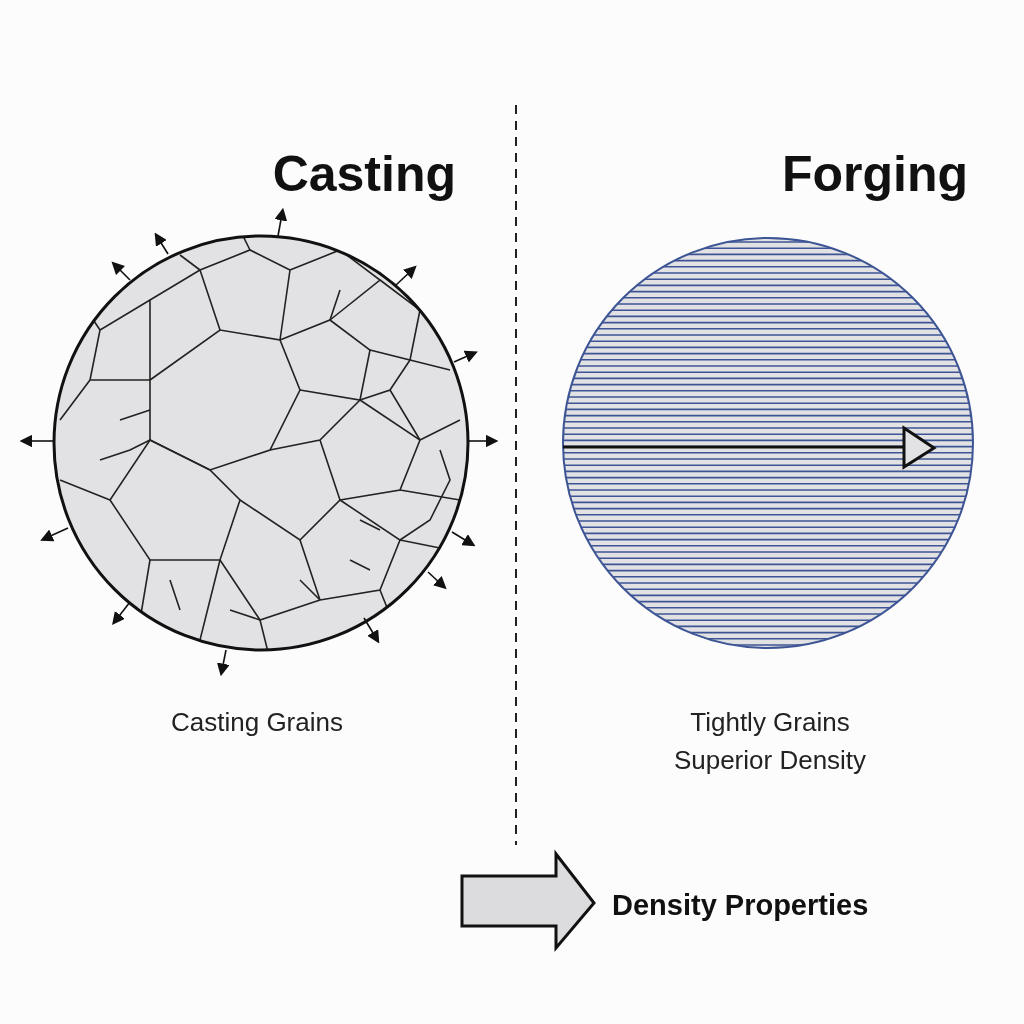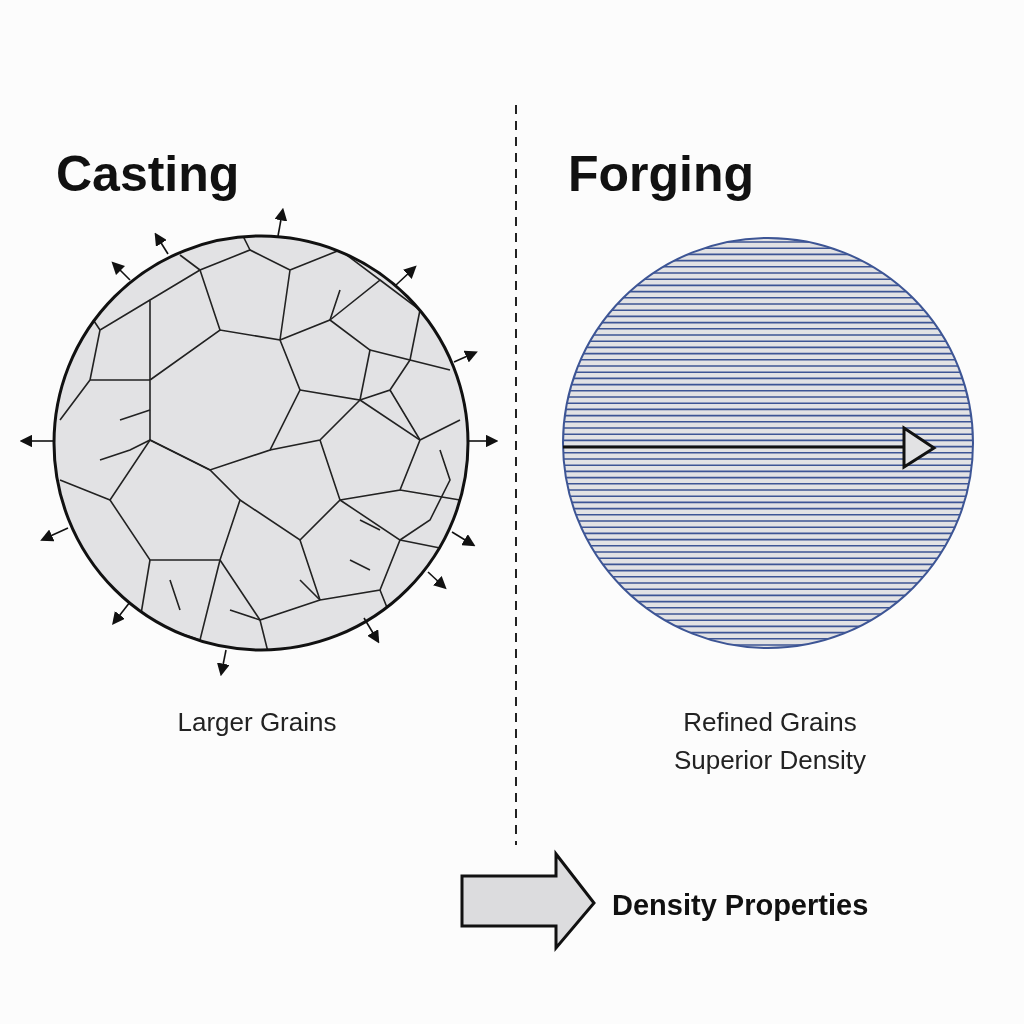--- a/index.html
+++ b/index.html
@@ -1,17 +1,17 @@
 <!DOCTYPE html>
 <html><head>
 <meta charset="utf-8">
 <style>
   html,body{margin:0;padding:0;}
   body{width:1024px;height:1024px;background:#fcfcfc;position:relative;overflow:hidden;font-family:"Liberation Sans",sans-serif;}
-  .title{position:absolute;font-weight:bold;font-size:50px;color:#111;text-align:left;width:400px;}
+  .title{position:absolute;font-weight:bold;font-size:50px;color:#111;text-align:right;width:400px;}
   .caption{position:absolute;font-size:26px;color:#222;text-align:center;width:420px;line-height:38px;}
   svg{position:absolute;left:0;top:0;}
   .arrow-label{position:absolute;font-weight:bold;font-size:29px;color:#111;}
 </style>
 </head>
 <body>
 
 <svg width="1024" height="1024">
 
   <line x1="516" y1="105" x2="516" y2="845" stroke="#222" stroke-width="2" stroke-dasharray="9,7"></line>
@@ -137,20 +137,20 @@
     <path d="M904,428 L934,448 L904,467 Z" fill="#e2e2e4" stroke="#111" stroke-width="3"></path>
   </g>
 
   <path d="M462,876 L556,876 L556,854 L594,903 L556,948 L556,926 L462,926 Z" fill="#dcdcde" stroke="#111" stroke-width="3"></path>
 </svg>
 
 <div class="title" style="left:56px;top:145px;">Casting</div>
 <div class="title" style="left:568px;top:145px;">Forging</div>
 
 <div class="caption" style="left:47px;top:703px;">
-  <div>Larger Grains</div>
+  <div>Casting Grains</div>
 </div>
 <div class="caption" style="left:560px;top:703px;">
-  <div>Refined Grains</div>
+  <div>Tightly Grains</div>
   <div>Superior Density</div>
 </div>
 
 <div class="arrow-label" style="left:612px;top:889px;">Density Properties</div>
 
 </body></html>

